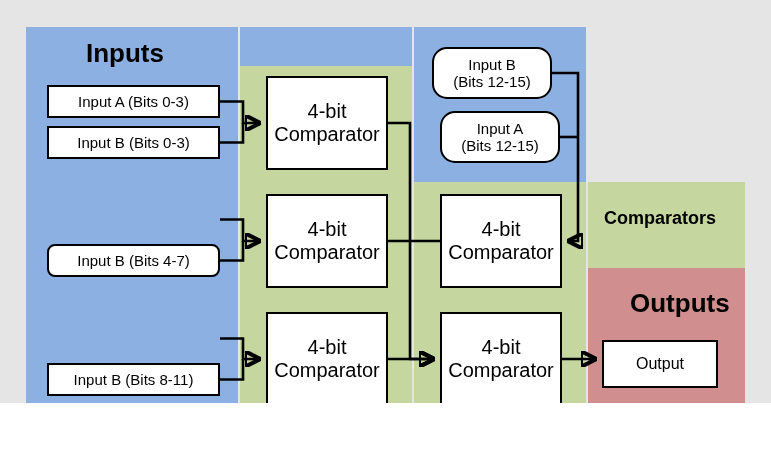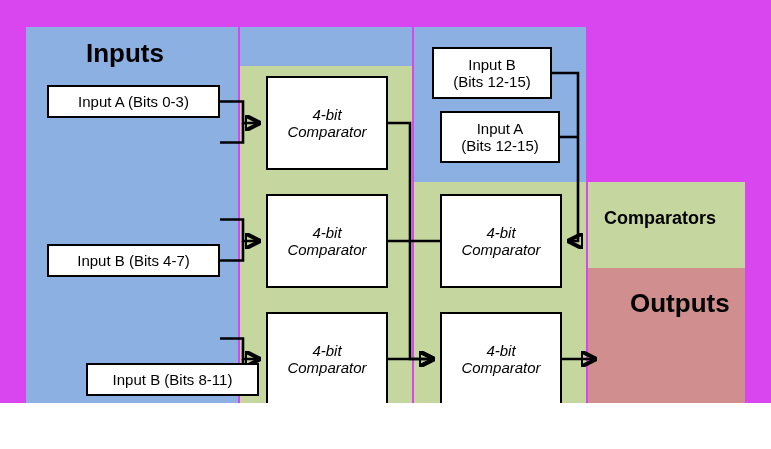--- a/index.html
+++ b/index.html
@@ -7,21 +7,21 @@
     padding: 0;
     background: #ffffff;
   }
   body {
     font-family: "Liberation Sans", sans-serif;
   }
   #canvas {
     position: relative;
     width: 771px;
     height: 403px;
-    background: #d946ef;
+    background: #e5e5e5;
     overflow: hidden;
   }
   
   .zone {
     position: absolute;
   }
   .zone-inputs-left   { left: 26px;  top: 27px;  width: 212px; height: 397px; background: #8DB0E3; }
   .zone-inputs-midtop { left: 240px; top: 27px;  width: 172px; height: 39px;  background: #8DB0E3; }
   .zone-inputs-right  { left: 414px; top: 27px;  width: 172px; height: 155px; background: #8DB0E3; }
 
@@ -56,38 +56,38 @@
     line-height: 1.15;
     z-index: 5;
   }
   .box-input {
     font-size: 15px;
     white-space: nowrap;
     align-items: center;
   }
   .box-input-2l {
     font-size: 15px;
+    border-radius: 15px;
   }
   .box-comparator {
-    font-size: 15px;
-    font-style: italic;
+    font-size: 20px;
   }
   .box-output {
     font-size: 16px;
   }
   .box .lines { display: block; }
   .box .lines span { display: block; }
 
   
   .ib-a03  { left: 47px;  top: 85px;  width: 173px; height: 33px; }
   .ib-b03  { left: 47px;  top: 126px; width: 173px; height: 33px; }
   .ib-a47  { left: 47px;  top: 203px; width: 173px; height: 33px; }
-  .ib-b47  { left: 47px;  top: 244px; width: 173px; height: 33px; }
+  .ib-b47  { left: 47px;  top: 244px; width: 173px; height: 33px; border-radius: 8px; }
   .ib-a811 { left: 47px;  top: 322px; width: 173px; height: 33px; }
-  .ib-b811 { left: 47px;  top: 363px; width: 173px; height: 33px; margin-left: 39px; }
+  .ib-b811 { left: 47px;  top: 363px; width: 173px; height: 33px; }
 
   
   .ib-b1215 { left: 432px; top: 47px;  width: 120px; height: 52px; }
   .ib-a1215 { left: 432px; top: 111px; width: 120px; height: 52px; margin-left: 8px; }
 
   
   .cmp-1 { left: 266px; top: 76px;  width: 122px; height: 94px; }
   .cmp-2 { left: 266px; top: 194px; width: 122px; height: 94px; }
   .cmp-3 { left: 266px; top: 312px; width: 122px; height: 94px; }
   .cmp-4 { left: 440px; top: 194px; width: 122px; height: 94px; }
@@ -151,20 +151,23 @@
     <path d="M 388 241 H 440"></path>
 
     <path d="M 388 359 H 433" marker-end="url(#arrow)"></path>
 
     <path d="M 562 359 H 595" marker-end="url(#arrow)"></path>
   </svg>
 
   <div class="box box-input ib-a03">
       <span>Input A (Bits 0-3)</span>
     </div>
+  <div class="box box-input ib-b03">
+      <span>Input B (Bits 0-3)</span>
+    </div>
   <div class="box box-input ib-b47">
       <span>Input B (Bits 4-7)</span>
     </div>
   <div class="box box-input ib-b811">
       <span>Input B (Bits 8-11)</span>
     </div>
 
   <div class="box box-input-2l ib-b1215">
     <span class="lines">
       <span>Input B</span>
@@ -202,14 +205,17 @@
       <span>Comparator</span>
     </span>
   </div>
   <div class="box box-comparator cmp-5">
     <span class="lines">
       <span>4-bit</span>
       <span>Comparator</span>
     </span>
   </div>
 
+  <div class="box box-output out-box">
+    <span>Output</span>
+  </div>
 
 </div>
 
 </body></html>

